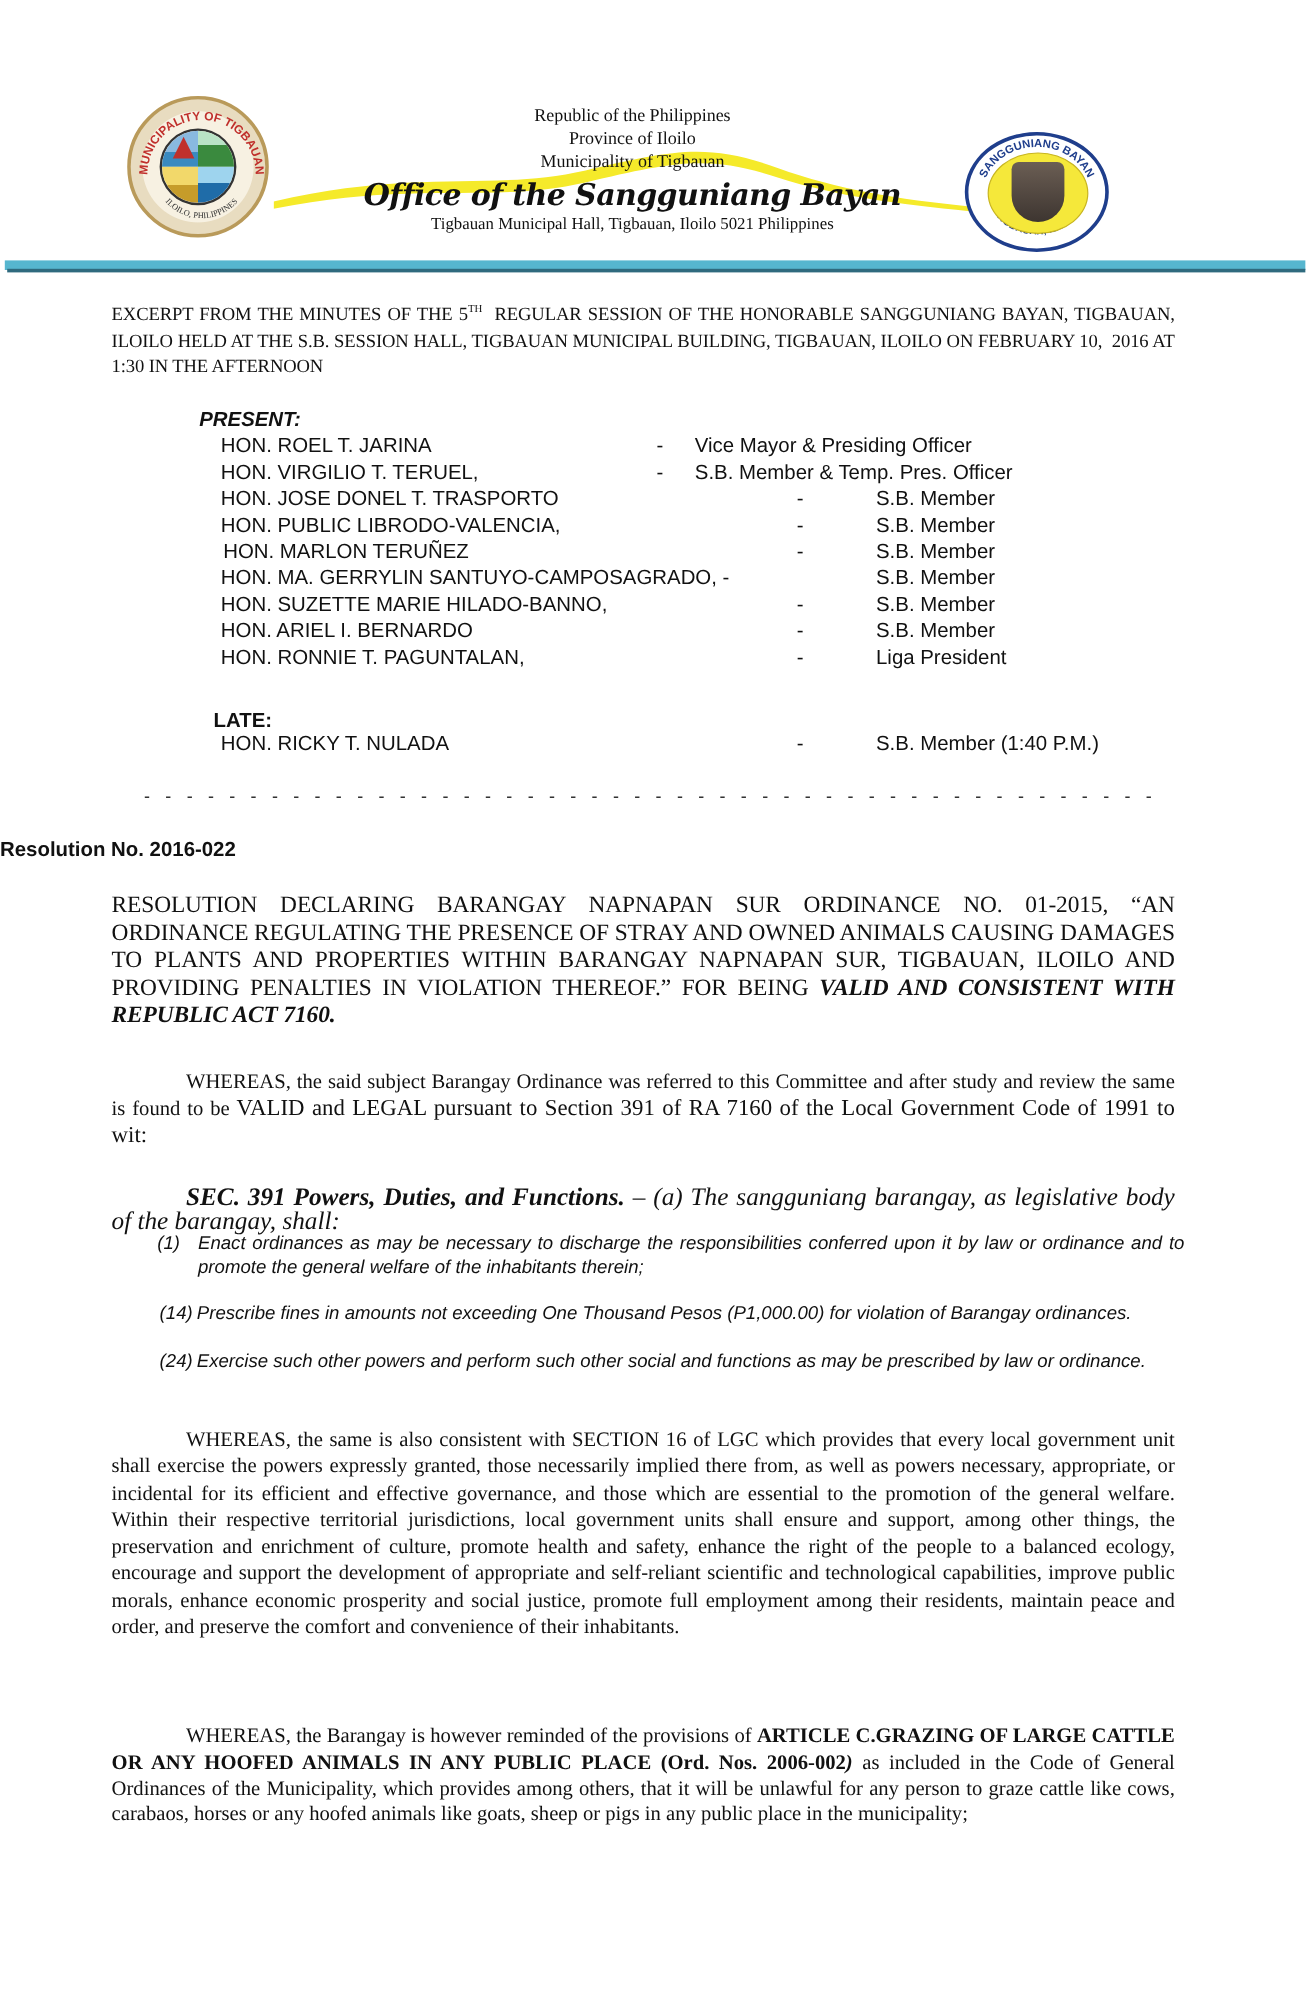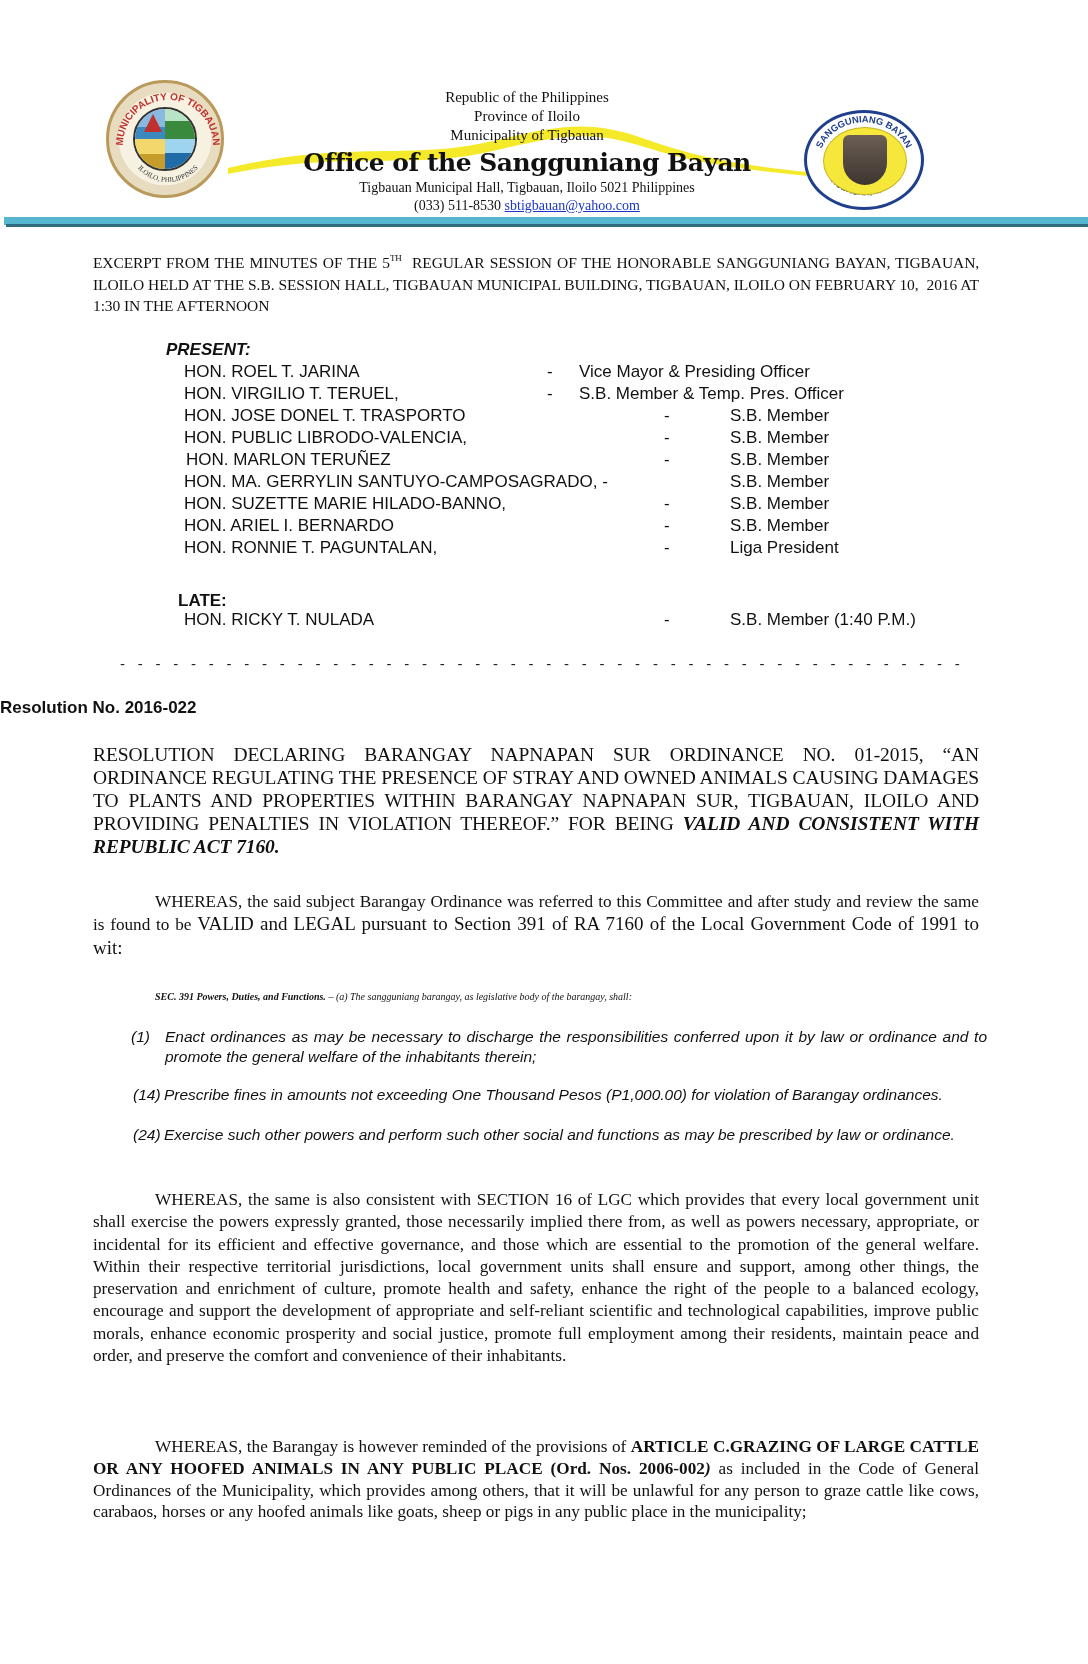--- a/index.html
+++ b/index.html
@@ -29,21 +29,21 @@
     background: #f5e83a; border: 1px solid #c8b520; }
   .seal-right .shield { position: absolute; left: 36px; top: 22px; width: 44px; height: 50px;
     background: linear-gradient(#6b5e54, #3d3530); border-radius: 6px 6px 22px 22px; }
 
   .swoosh { position: absolute; left: 228px; top: 120px; width: 580px; height: 60px; }
 
   .lh-text { position: absolute; left: 0; width: 1054px; text-align: center; color: #111; }
   .lh-1 { top: 89px; font-size: 15px; left: 0; }
   .lh-2 { top: 108px; font-size: 15px; }
   .lh-3 { top: 127px; font-size: 15px; }
-  .lh-office { top: 148px; font-size: 25px; font-weight: bold; font-family: "DejaVu Serif", serif; letter-spacing: -0.5px; }
+  .lh-office { top: 148px; font-size: 25px; font-style: italic; font-weight: bold; font-family: "DejaVu Serif", serif; letter-spacing: -0.5px; }
   .lh-5 { top: 180px; font-size: 14px; }
   .lh-6 { top: 198px; font-size: 14px; }
   .lh-6 a { color: #1a35c8; text-decoration: underline; }
 
   .topbar { position: absolute; left: 4px; top: 217px; width: 1084px; height: 8px; background: #56b6cf; }
   .topbar-shadow { position: absolute; left: 6px; top: 224px; width: 1082px; height: 3px; background: #2f6a7e; }
 
   
   .block { position: absolute; left: 93px; width: 886px; font-family: Liberation Serif, serif; }
   .excerpt { top: 252px; font-size: 15.5px; line-height: 21.5px; text-align: justify; text-align-last: left; letter-spacing: -0.1px; }
@@ -61,21 +61,21 @@
   .res-no { position: absolute; left: 0; top: 698px; width: 1088px; text-align: left; font-size: 17px; font-weight: bold; }
 
   .title-block { top: 743px; font-size: 19.5px; line-height: 23px; text-align: justify; letter-spacing: -0.1px; }
   .title-block b { font-style: italic; }
 
   .para { font-size: 17.2px; line-height: 22.3px; text-align: justify; }
   .para .indent { display: inline-block; width: 62px; }
   .whereas1 { top: 891px; }
   .whereas1 .big { font-size: 19px; }
 
-  .sec { top: 987px; font-size: 10px; line-height: 20px; font-style: italic; text-align: justify; }
+  .sec { top: 987px; font-size: 21px; line-height: 20px; font-style: italic; text-align: justify; }
   .sec .indent { display: inline-block; width: 62px; }
   .item { position: absolute; left: 101px; width: 886px; font-size: 15.5px; line-height: 20px; font-style: italic; text-align: justify; }
   .item .num { position: absolute; left: 30px; top: 0; }
   .item .txt { display: block; margin-left: 64px; }
   .item1 { top: 1027px; }
   .item14 { top: 1085px; }
   .item24 { top: 1125px; }
   .item14 .num, .item24 .num { left: 32px; }
   .item14 .txt, .item24 .txt { margin-left: 64px; text-indent: -1px; }
 
@@ -130,24 +130,20 @@
     </svg>
     <div class="yel"></div>
     <div class="shield"></div>
   </div>
 
   <div class="lh-text lh-1 serif">Republic of the Philippines</div>
   <div class="lh-text lh-2 serif">Province of Iloilo</div>
   <div class="lh-text lh-3 serif">Municipality of Tigbauan</div>
   <div class="lh-text lh-office">Office of the Sangguniang Bayan</div>
   <div class="lh-text lh-5 serif">Tigbauan Municipal Hall, Tigbauan, Iloilo 5021 Philippines</div>
-  <div class="lh-text lh-6 serif">
-    <span>(033) 511-8530</span>
-    <a>sbtigbauan@yahoo.com</a>
-  </div>
 
   <div class="topbar"></div>
   <div class="topbar-shadow"></div>
 </div>
 
 <div class="block excerpt sans"><span>EXCERPT FROM THE MINUTES OF THE 5</span><sup>TH</sup><span style="white-space:pre-wrap">  REGULAR SESSION OF THE HONORABLE SANGGUNIANG BAYAN, TIGBAUAN, ILOILO HELD AT THE S.B. SESSION HALL, TIGBAUAN MUNICIPAL BUILDING, TIGBAUAN, ILOILO ON FEBRUARY 10,  2016 AT 1:30 IN THE AFTERNOON</span></div>
 
 <div class="present-head sans">PRESENT:</div>
 
 <div class="att-row sans" style="top:362px">

